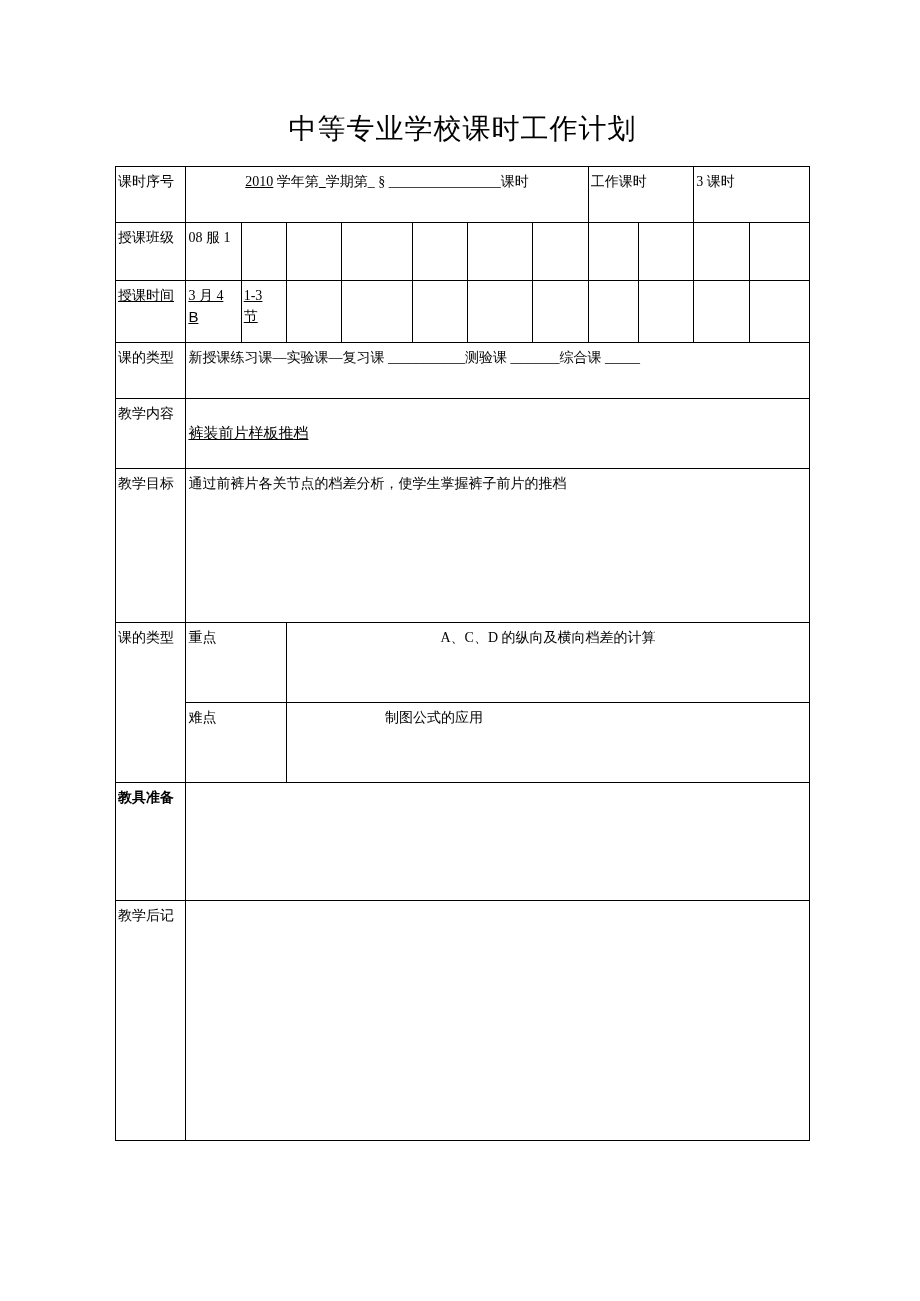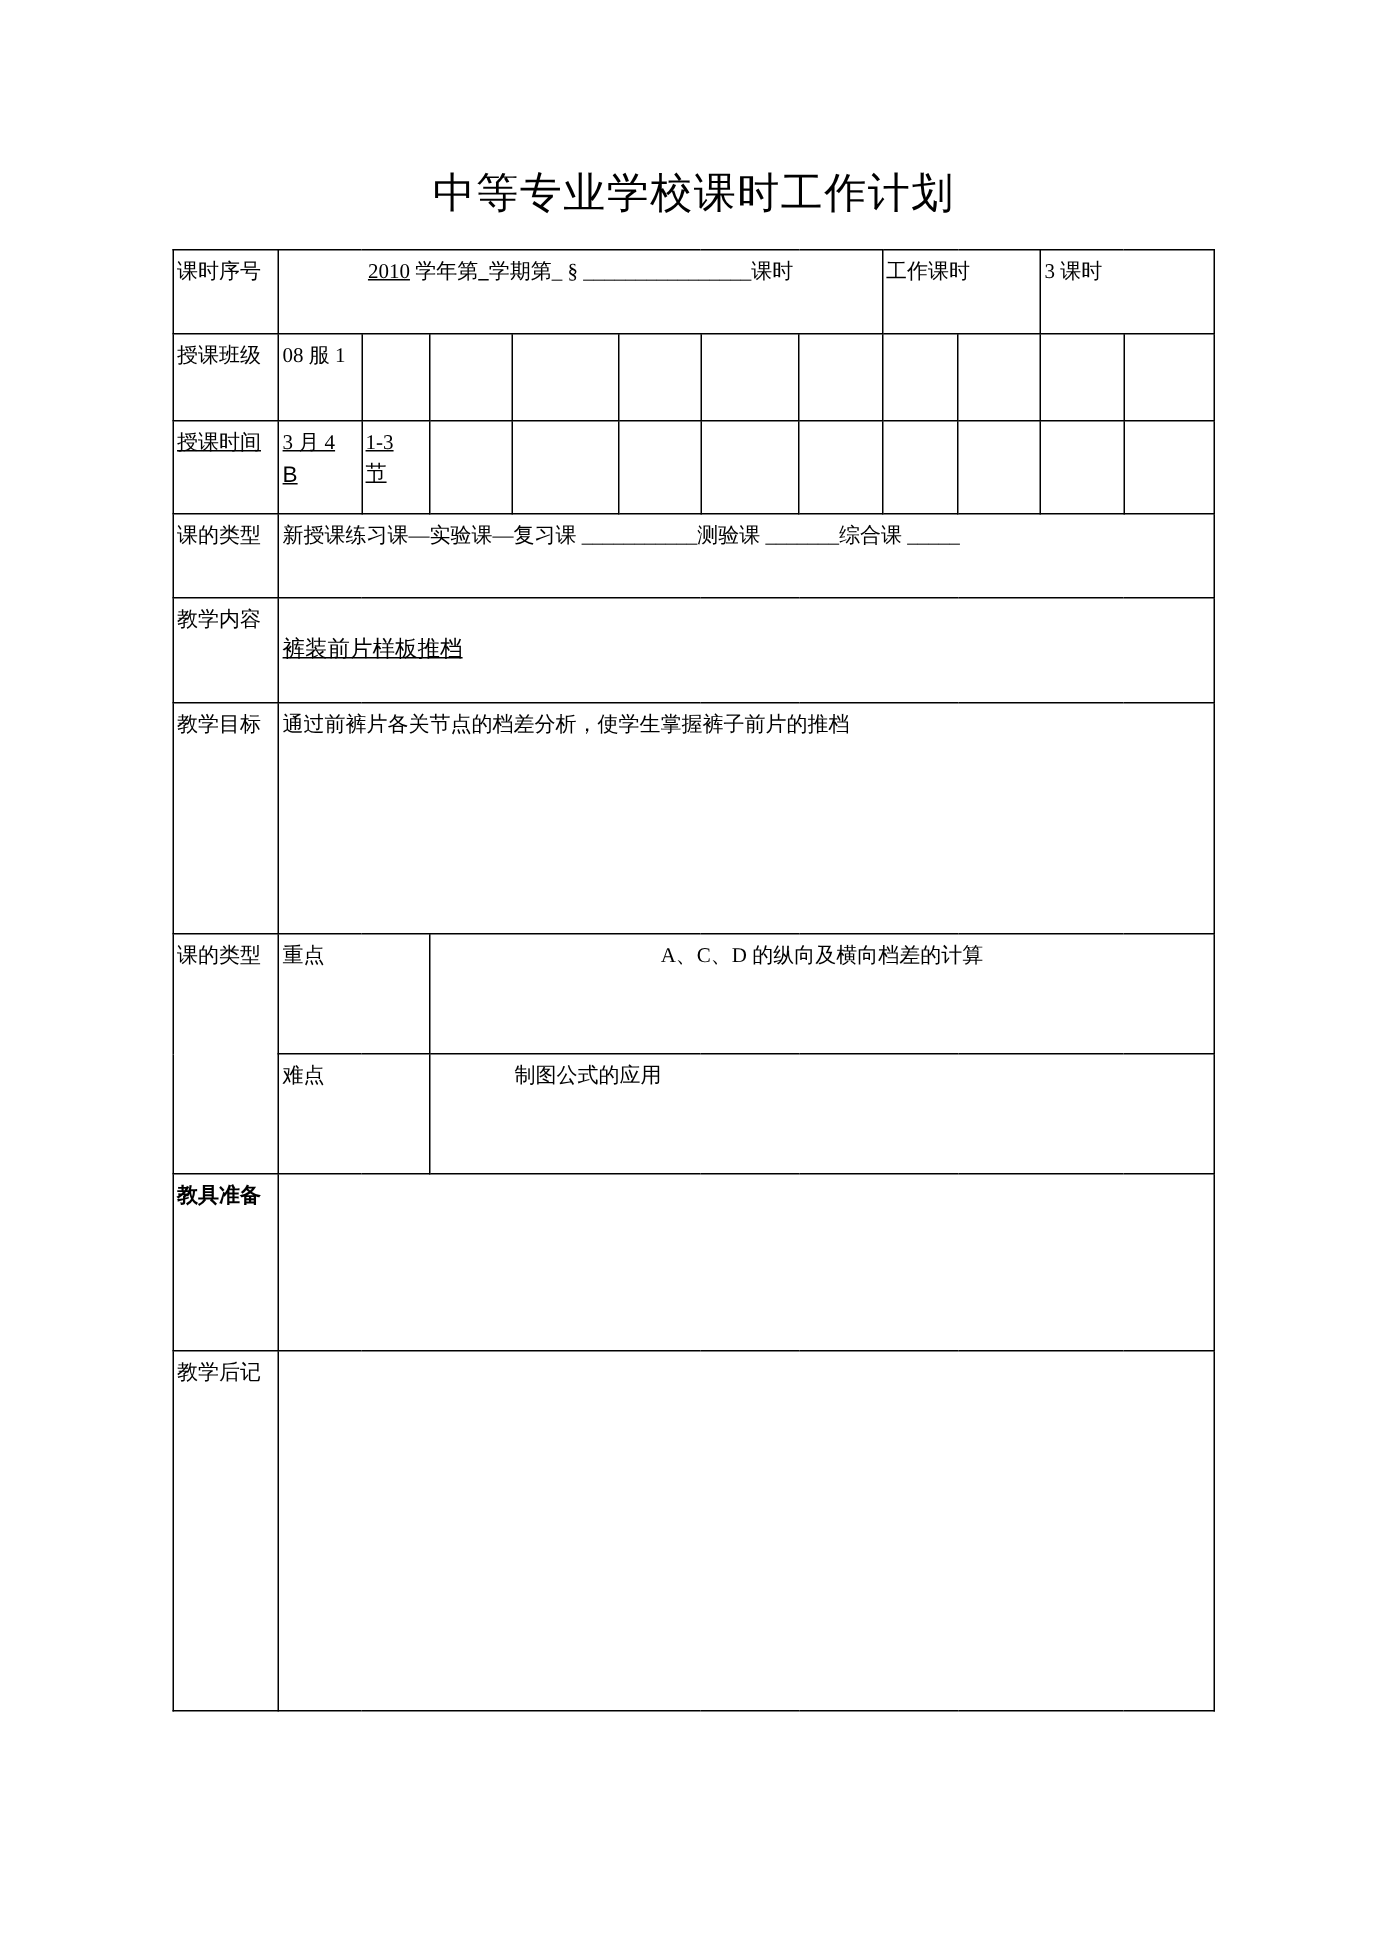--- a/index.html
+++ b/index.html
@@ -152,21 +152,21 @@
   </tr>
 
   <tr class="h-row7">
     <td rowspan="2" class="label-cell">课的类型</td>
     <td colspan="2">重点</td>
     <td colspan="9" style="text-align:center">A、C、D 的纵向及横向档差的计算</td>
   </tr>
 
   <tr class="h-row8">
     <td colspan="2">难点</td>
-    <td colspan="9" style="padding-left:56px">制图公式的应用</td>
+    <td colspan="9" style="padding-left:98px">制图公式的应用</td>
   </tr>
 
   <tr class="h-row9">
     <td class="label-cell">教具准备</td>
     <td colspan="11"></td>
   </tr>
 
   <tr class="h-row10">
     <td class="label-cell">教学后记</td>
     <td colspan="11"></td>

